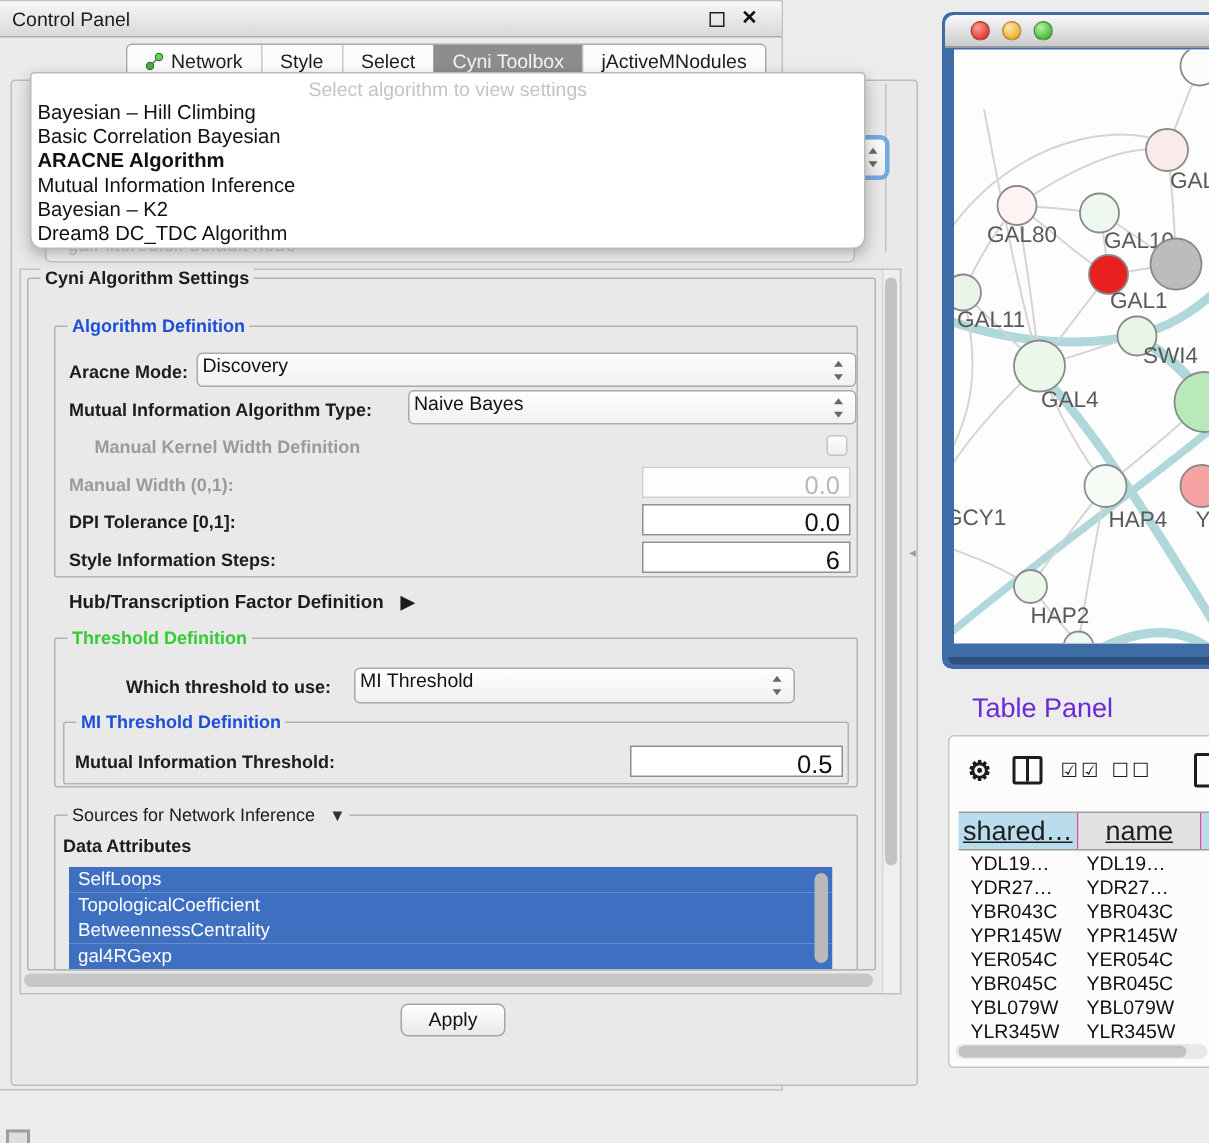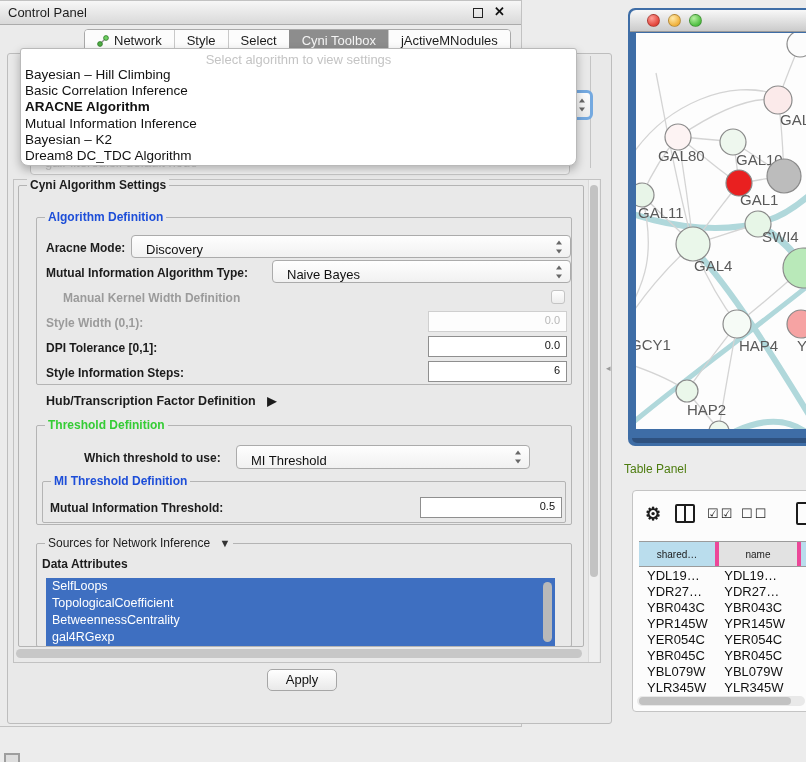--- a/index.html
+++ b/index.html
@@ -34,33 +34,33 @@
   .group-label { position:absolute; top:-8px; left:8px; background:#e9e9e9;
     padding:0 3px; font-size:12px; font-weight:bold; color:#1c1c1c; white-space:nowrap; }
   .group-label.blue { color:#1d4ed8; }
   .group-label.green { color:#35cc35; }
   .group-label.plain { font-weight:bold; color:#1c1c1c; }
 
   .lbl { position:absolute; font-size:12px; font-weight:bold; color:#1c1c1c; white-space:nowrap; }
   .lbl.disabled { color:#9b9b9b; }
 
   .combo { position:absolute; background:linear-gradient(#fefefe,#f1f1f1);
-    border:1px solid #ababab; border-radius:4px; display:flex; align-items:flex-end;
-    padding-left:14px; font-size:13px; color:#111; }
+    border:1px solid #ababab; border-radius:4px; display:flex; align-items:flex-start;
+    padding-left:3px; font-size:13px; color:#111; }
   .arrows { position:absolute; right:6px; top:50%; transform:translateY(-50%);
     width:9px; height:13px; }
   .arrows::before { content:""; position:absolute; left:1px; top:0;
     border-left:3.5px solid transparent; border-right:3.5px solid transparent;
     border-bottom:4.5px solid #676767; }
   .arrows::after { content:""; position:absolute; left:1px; bottom:0;
     border-left:3.5px solid transparent; border-right:3.5px solid transparent;
     border-top:4.5px solid #676767; }
 
   .field { position:absolute; background:#fff; border:1px solid #8f8f8f;
-    font-size:11px; color:#111; text-align:right; padding:2px 6px 0 0; }
+    font-size:17px; color:#111; text-align:right; padding:2px 6px 0 0; }
   .field.disabled { border-color:#cfcfcf; color:#b8b8b8; background:#fdfdfd; }
 
   .checkbox { position:absolute; width:14px; height:14px; border:1px solid #c4c4c4;
     border-radius:3px; background:linear-gradient(#fefefe,#ededed); }
 
   .attr-list { position:absolute; overflow:hidden; }
   .attr-item { height:17px; line-height:17px; background:#3e6fc1; color:#fff;
     font-size:12.5px; padding-left:6px; }
   .list-vscroll { position:absolute; width:9px; border-radius:5px; background:#b9b9b9; }
 
@@ -102,37 +102,37 @@
     background:linear-gradient(#f8f8f8,#cbcbcb); border-radius:6px 0 0 0;
     border-bottom:1px solid #9a9a9a; }
   .tl { position:absolute; top:4px; width:13px; height:13px; border-radius:50%;
     border:1px solid rgba(0,0,0,.25); }
   .tl.red { left:17px; background:radial-gradient(circle at 35% 30%, #ff9d96, #e2443b 70%); }
   .tl.yellow { left:38px; background:radial-gradient(circle at 35% 30%, #ffe9a8, #f0b13c 70%); }
   .tl.green { left:59px; background:radial-gradient(circle at 35% 30%, #b7f0a2, #4fbf41 70%); }
   .net-canvas { left:8px; top:25px; width:174px; height:396px; background:#fdfdfd; overflow:hidden; }
 
   
-  .tp-title { left:624px; top:462px; font-size:12px; color:#4d7c0f; }
+  .tp-title { left:648px; top:462px; font-size:18px; color:#6d28d9; }
   .tp-box { left:632px; top:490px; width:180px; height:222px; background:#fcfcfc;
     border:1px solid #c4c4c4; border-radius:4px; }
   .tp-toolbar { left:0; top:6px; width:100%; height:36px; }
   .tb-gear { left:12px; top:6px; font-size:18px; font-weight:bold; color:#1c1c1c; }
   .tb-split { left:42px; top:7px; width:20px; height:19px; border:2.2px solid #1c1c1c;
     border-radius:2px; }
   .tb-split::after { content:""; position:absolute; left:7px; top:0; width:2.2px;
     height:100%; background:#1c1c1c; }
   .tb-checks { left:74px; top:9px; font-size:13px; color:#1c1c1c; letter-spacing:2px; }
   .tb-unchecks { left:108px; top:9px; font-size:13px; color:#1c1c1c; letter-spacing:2px; }
   .tb-partial { left:163px; top:5px; width:24px; height:23px; border:2.2px solid #1c1c1c;
     border-radius:2px 0 0 2px; }
   .tp-header { left:6px; top:50px; display:flex; height:26px;
     border-top:1px solid #9b9b9b; border-bottom:1px solid #9b9b9b; }
-  .tp-hcell { height:100%; border-right:4px solid #ec4899; font-size:10px; color:#1c1c1c;
-    display:flex; align-items:center; justify-content:center; background:#e2e2e2; }
+  .tp-hcell { height:100%; border-right:1px solid #ec4899; font-size:18px; color:#1c1c1c;
+    display:flex; align-items:center; justify-content:center; background:#e2e2e2;text-decoration:underline; }
   .tp-hcell.hl { background:#badded; }
   .tp-rows { left:6px; top:77px; width:220px; height:128px; overflow:hidden; }
   .tp-row { display:flex; height:16px; line-height:16px; font-size:13px; color:#111; }
   .tp-cell { overflow:hidden; white-space:nowrap; }
   .tp-hscroll { left:4px; top:205px; width:168px; height:10px; background:#e9e9e9;
     border-radius:5px; }
   .tp-hthumb { left:2px; top:1px; width:152px; height:8px; border-radius:4px; background:#c2c2c2; }
 
   .mini-dock-icon { left:4px; top:753px; width:16px; height:12px;
     border:2px solid #9e9e9e; background:#dedede; }
@@ -195,21 +195,21 @@
 
   <span class="lbl" style="left:46px; top:265px;">Mutual Information Algorithm Type:</span>
   <div class="combo" style="left:272px; top:259px; width:299px; height:23px;">
     <span>Naive Bayes</span>
     <span class="arrows"></span>
   </div>
 
   <span class="lbl disabled" style="left:46px; top:290px;padding-left:17px;">Manual Kernel Width Definition</span>
   <span class="checkbox" style="left:551px; top:289px;"></span>
 
-  <span class="lbl disabled" style="left:46px; top:315px;">Style Width (0,1):</span>
+  <span class="lbl disabled" style="left:46px; top:315px;">Manual Width (0,1):</span>
   <div class="field disabled" style="left:428px; top:310px; width:139px; height:21px;">0.0</div>
 
   <span class="lbl" style="left:46px; top:340px;">DPI Tolerance [0,1]:</span>
   <div class="field" style="left:428px; top:335px; width:139px; height:21px;">0.0</div>
 
   <span class="lbl" style="left:46px; top:365px;">Style Information Steps:</span>
   <div class="field" style="left:428px; top:360px; width:139px; height:21px;">6</div>
 
   <span class="lbl" style="left:46px; top:393px; font-size:12.5px;">
     <span>Hub/Transcription Factor Definition</span>
@@ -258,21 +258,21 @@
   <div class="abs ghost-line"></div>
   <div class="abs ghost-combo">galFiltered.sif default node</div>
   <div class="abs focus-combo">
     <span class="arrows" style="right:3px;"></span>
   </div>
 
   <div class="abs popup">
     <div class="popup-prompt">Select algorithm to view settings</div>
     <div>
         <div class="popup-item">Bayesian – Hill Climbing</div>
-        <div class="popup-item">Basic Correlation Inference</div>
+        <div class="popup-item">Basic Correlation Bayesian</div>
         <div class="popup-item bold">ARACNE Algorithm</div>
         <div class="popup-item">Mutual Information Inference</div>
         <div class="popup-item">Bayesian – K2</div>
         <div class="popup-item">Dream8 DC_TDC Algorithm</div>
       </div>
   </div>
 
   <span class="abs divider-mark">◂</span>
 </div>
 

